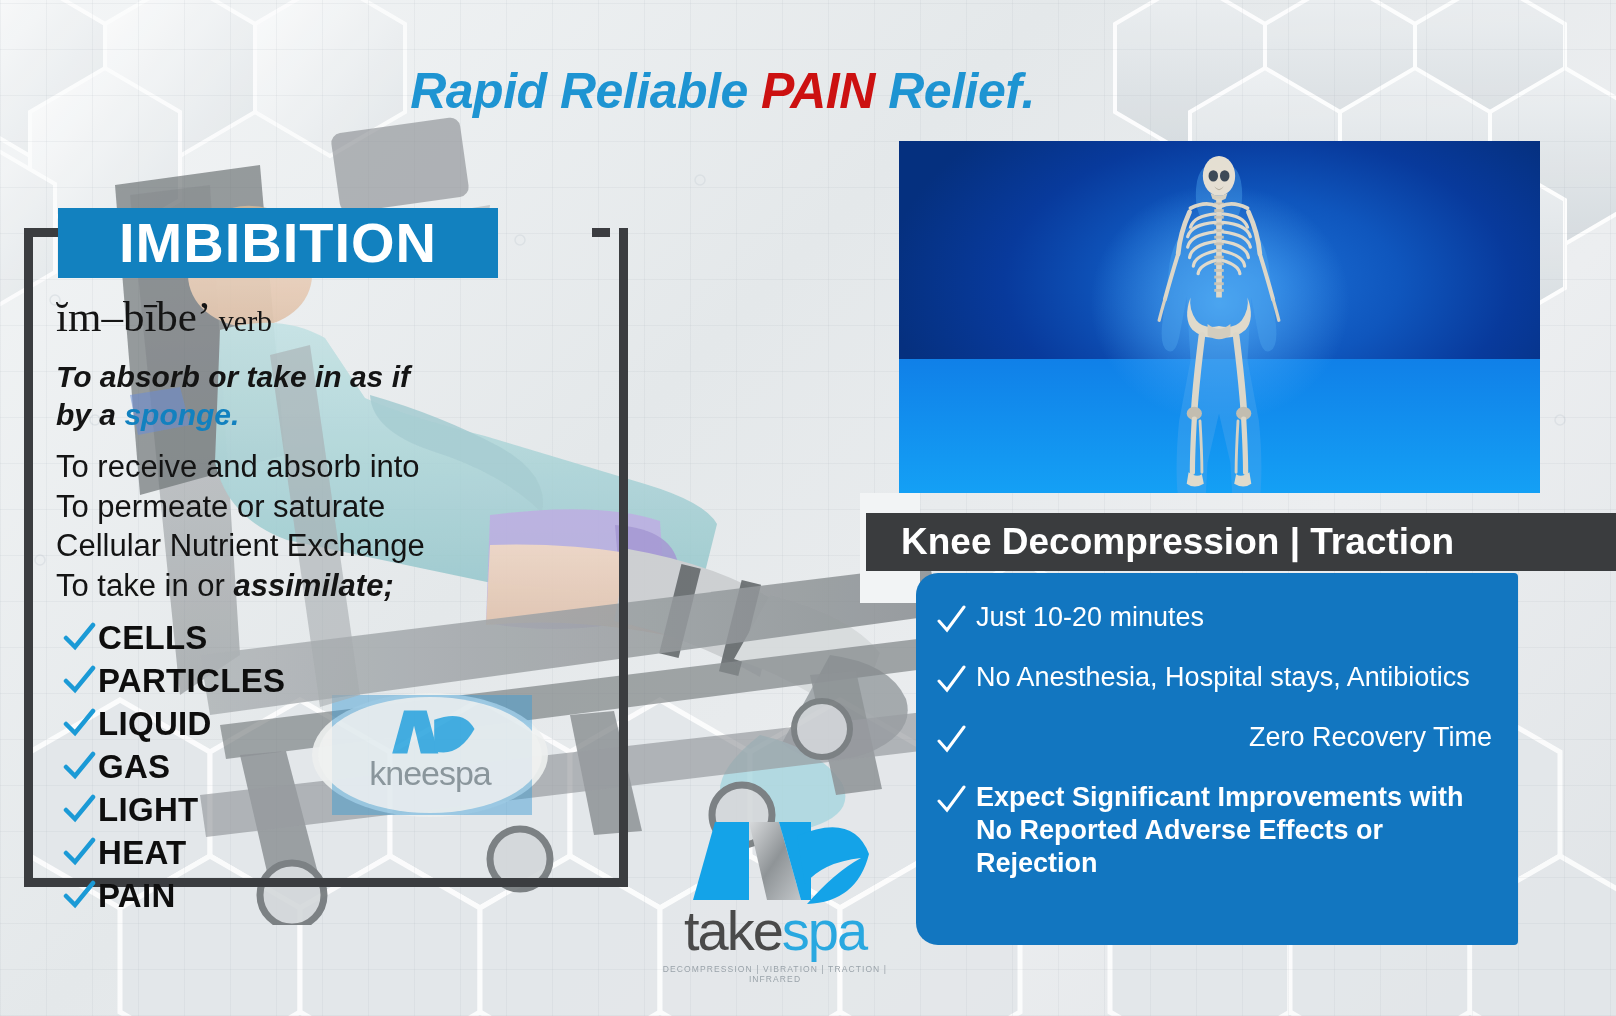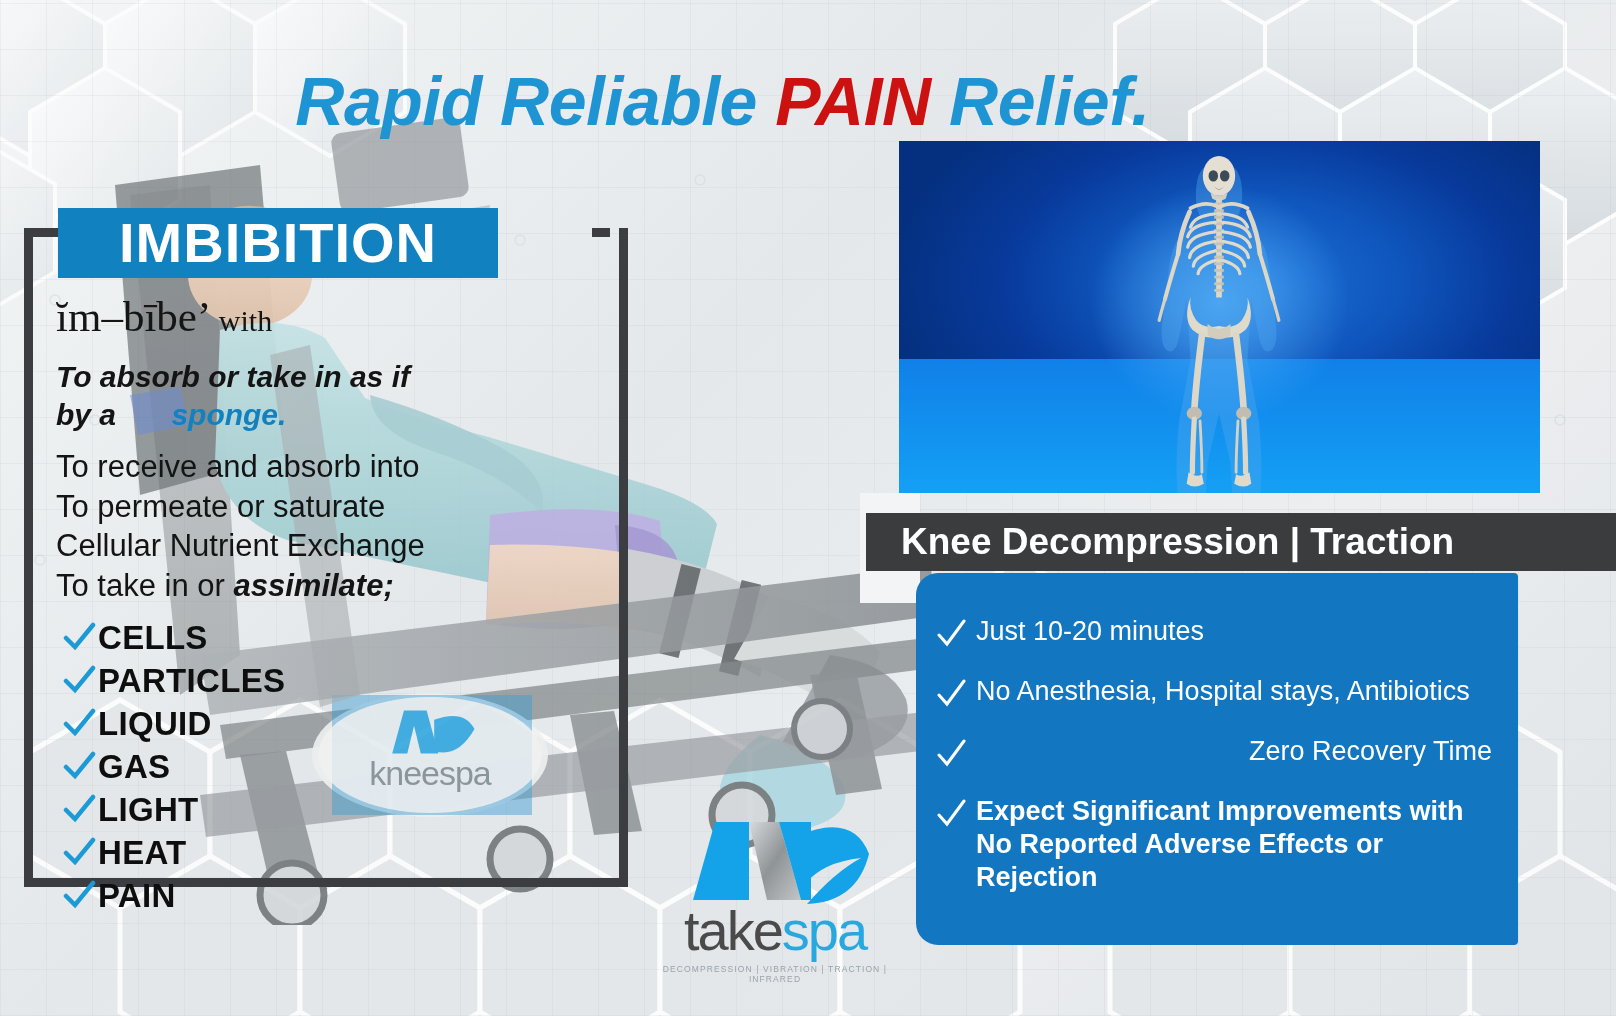--- a/index.html
+++ b/index.html
@@ -12,21 +12,21 @@
     background:linear-gradient(135deg,#f4f6f7 0%,#e4e8ea 40%,#eceef0 70%,#dfe3e6 100%);}
   .hexwrap{position:absolute;inset:0;overflow:hidden;}
   .grid-faint{position:absolute;inset:0;
     background-image:
       repeating-linear-gradient(0deg,rgba(150,160,170,.10) 0 1px,transparent 1px 46px),
       repeating-linear-gradient(90deg,rgba(150,160,170,.10) 0 1px,transparent 1px 46px);
   }
 
   
   .headline{position:absolute;left:0;top:62px;width:1445px;text-align:center;
-    font-size:68px;font-weight:bold;font-style:italic;letter-spacing:-.5px;
+    font-size:50px;font-weight:bold;font-style:italic;letter-spacing:-.5px;
     color:#1e94d2;white-space:nowrap;}
   .headline .pain{color:#cc1111;}
 
   
   .photo{position:absolute;left:70px;top:95px;width:900px;height:830px;overflow:hidden;
      opacity:.92;}
 
   
   .frame{position:absolute;left:24px;top:228px;width:586px;height:650px;
      border:9px solid #3b3d40;border-top:none;}
@@ -36,21 +36,21 @@
   .imb-bar{position:absolute;left:58px;top:208px;width:440px;height:70px;background:#1281bf;}
   .imb-bar span{display:block;color:#fff;font-size:56px;font-weight:bold;letter-spacing:1px;
      text-align:center;line-height:70px;}
 
   .phon{position:absolute;left:56px;top:292px;font-family:"Liberation Serif",serif;
      font-size:43px;color:#151515;white-space:nowrap;}
   .phon .verb{font-size:30px;}
 
   .defs{position:absolute;left:56px;top:358px;width:460px;color:#141414;}
   .d-it{font-size:30px;font-weight:bold;font-style:italic;line-height:1.25;}
-  .d-it .sponge{color:#1281bf;margin-left:47px;}
+  .d-it .sponge{color:#1281bf;}
   .d-plain{font-size:31px;line-height:1.28;margin-top:14px;}
   .d-plain em{font-style:italic;font-weight:bold;}
 
   .checklist{position:absolute;left:62px;top:616px;}
   .ci{display:flex;align-items:center;height:43px;}
   .ci .tick{width:34px;height:34px;margin-right:2px;flex:none;}
   .ci .lbl{font-size:33px;font-weight:bold;color:#0e0e0e;letter-spacing:.3px;}
 
   
   .logo{position:absolute;left:660px;top:812px;width:230px;text-align:center;}
@@ -227,21 +227,21 @@
   <div class="frame"></div>
   <div class="frame-top-l"></div>
   <div class="frame-top-r"></div>
 
   <div class="imb-bar">
     <span>IMBIBITION</span>
   </div>
 
   <div class="phon">
     <span>ĭm–bībe’</span>
-    <span class="verb">with</span>
+    <span class="verb">verb</span>
   </div>
 
   <div class="defs">
     <div class="d-it">
       <div>To absorb or take in as if</div>
       <div><span>by a </span><span class="sponge">sponge.</span></div>
     </div>
     <div class="d-plain">
       <div>To receive and absorb into</div>
       <div>To permeate or saturate</div>
@@ -404,21 +404,21 @@
     </svg>
   </div>
 
   <div class="white-band"></div>
 
   <div class="ktitle">
     <span>Knee Decompression | Traction</span>
   </div>
 
   <div class="bluepanel">
-    <div style="padding-top:36px;">
+    <div style="padding-top:22px;">
       <div class="bi" style="margin-top:6px;">
         <span class="tick">
           <svg viewBox="0 0 30 30" width="30" height="30">
               <path d="M3 16 L11 25 L28 2" stroke="#ffffff" stroke-width="3" fill="none" stroke-linecap="round"></path>
             </svg>
         </span>
         <span class="txt">Just 10-20 minutes</span>
       </div>
       <div class="bi" style="margin-top:26px;">
         <span class="tick">

